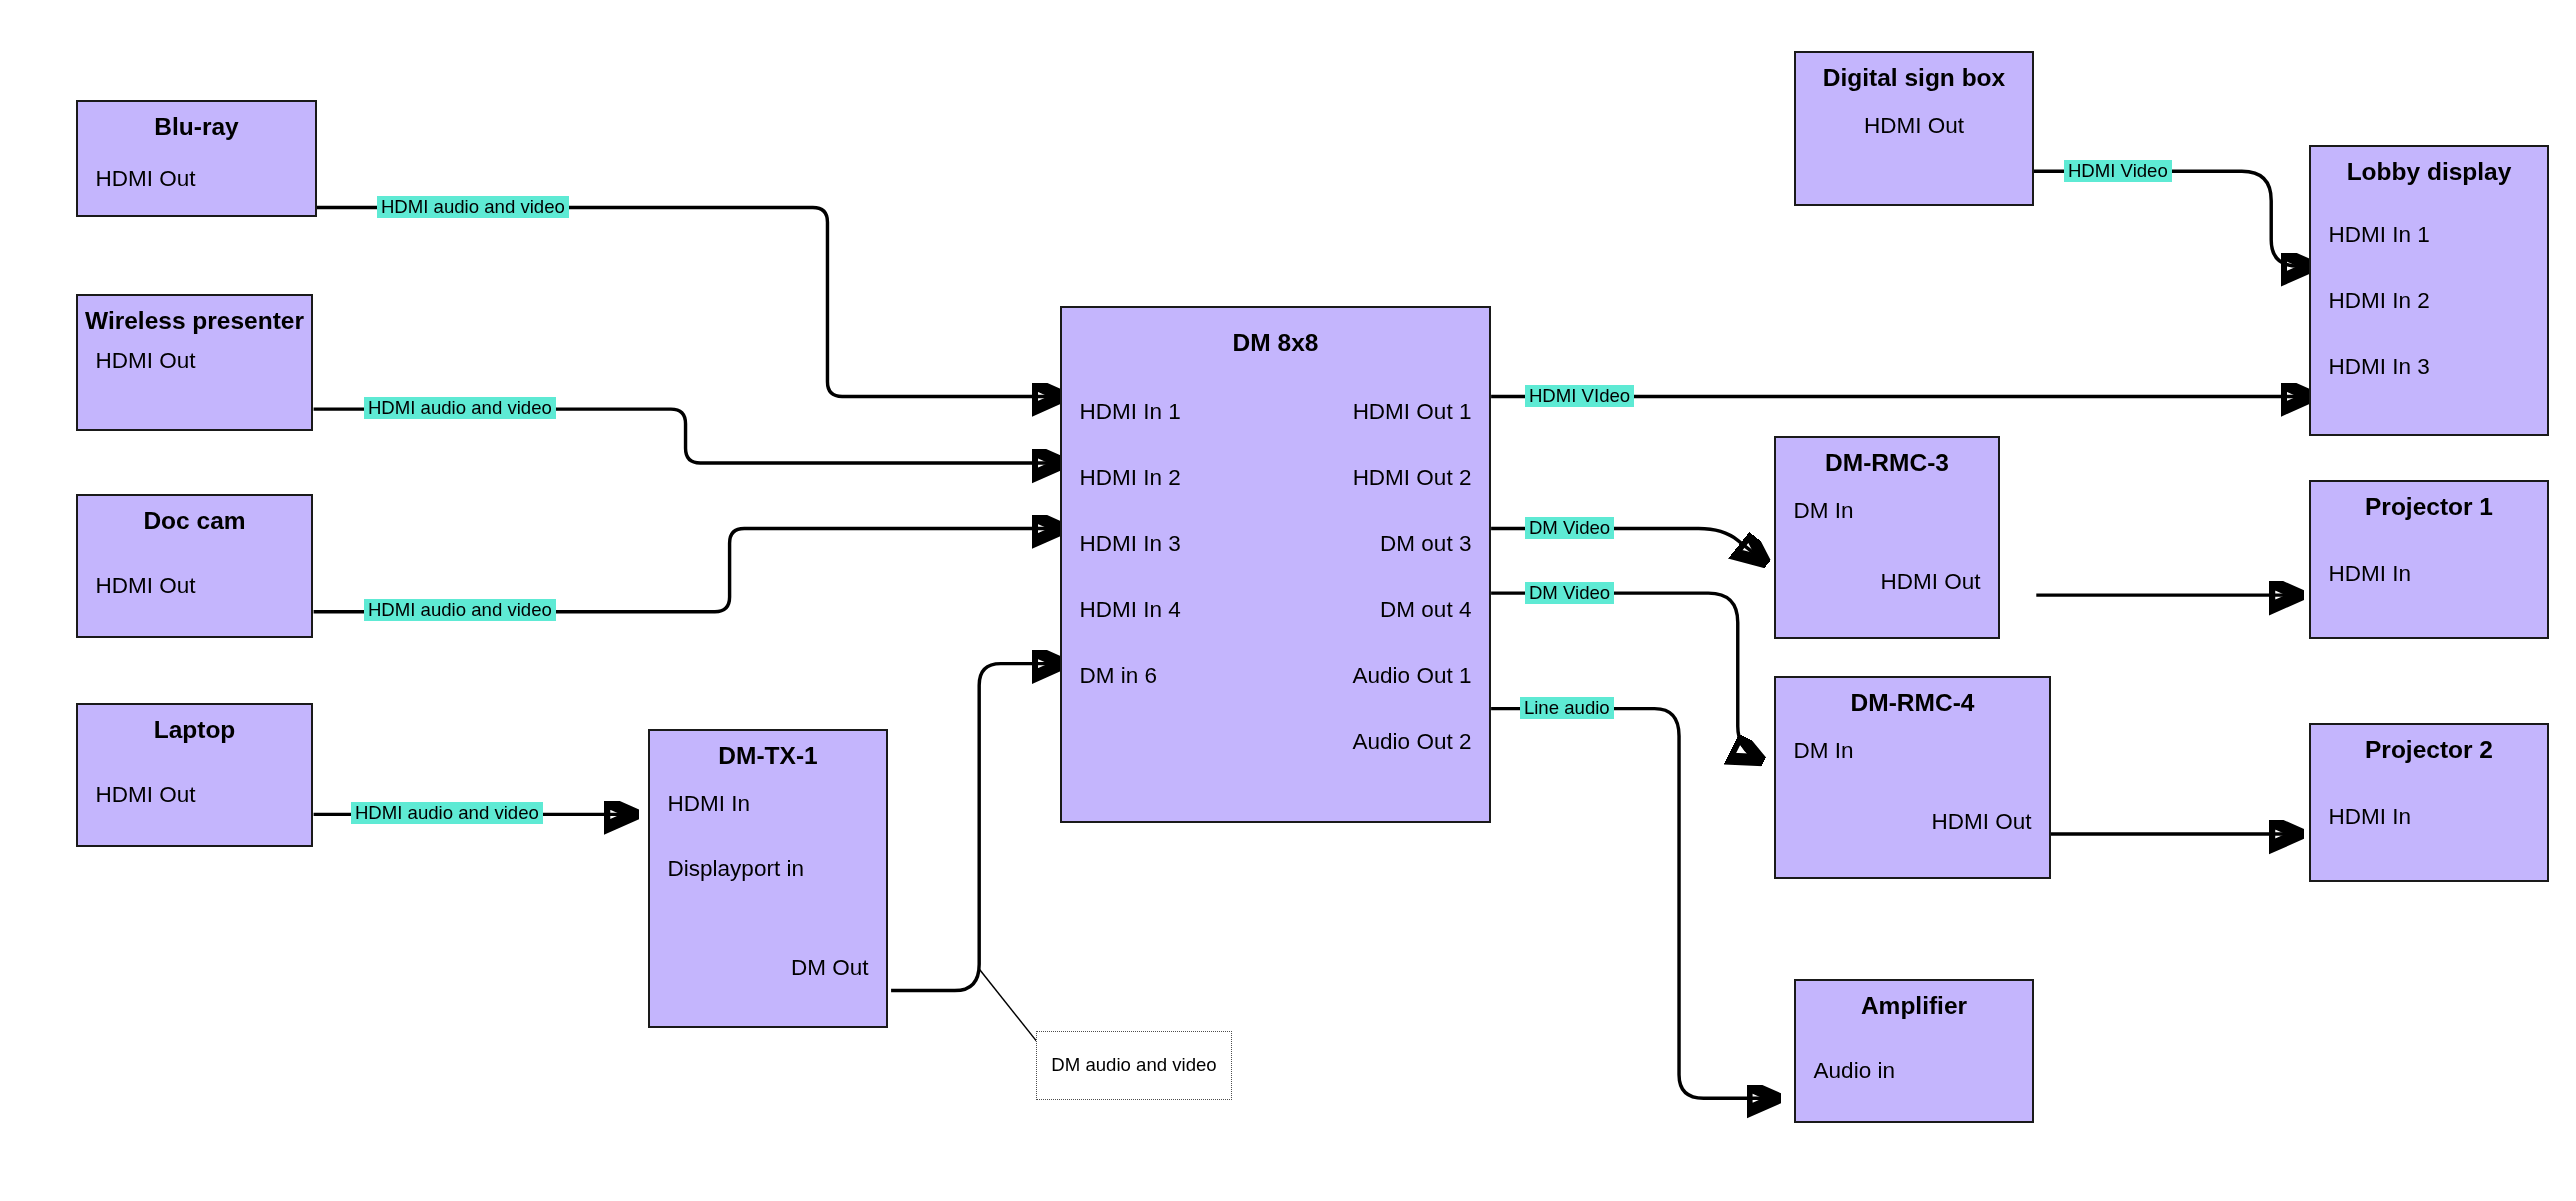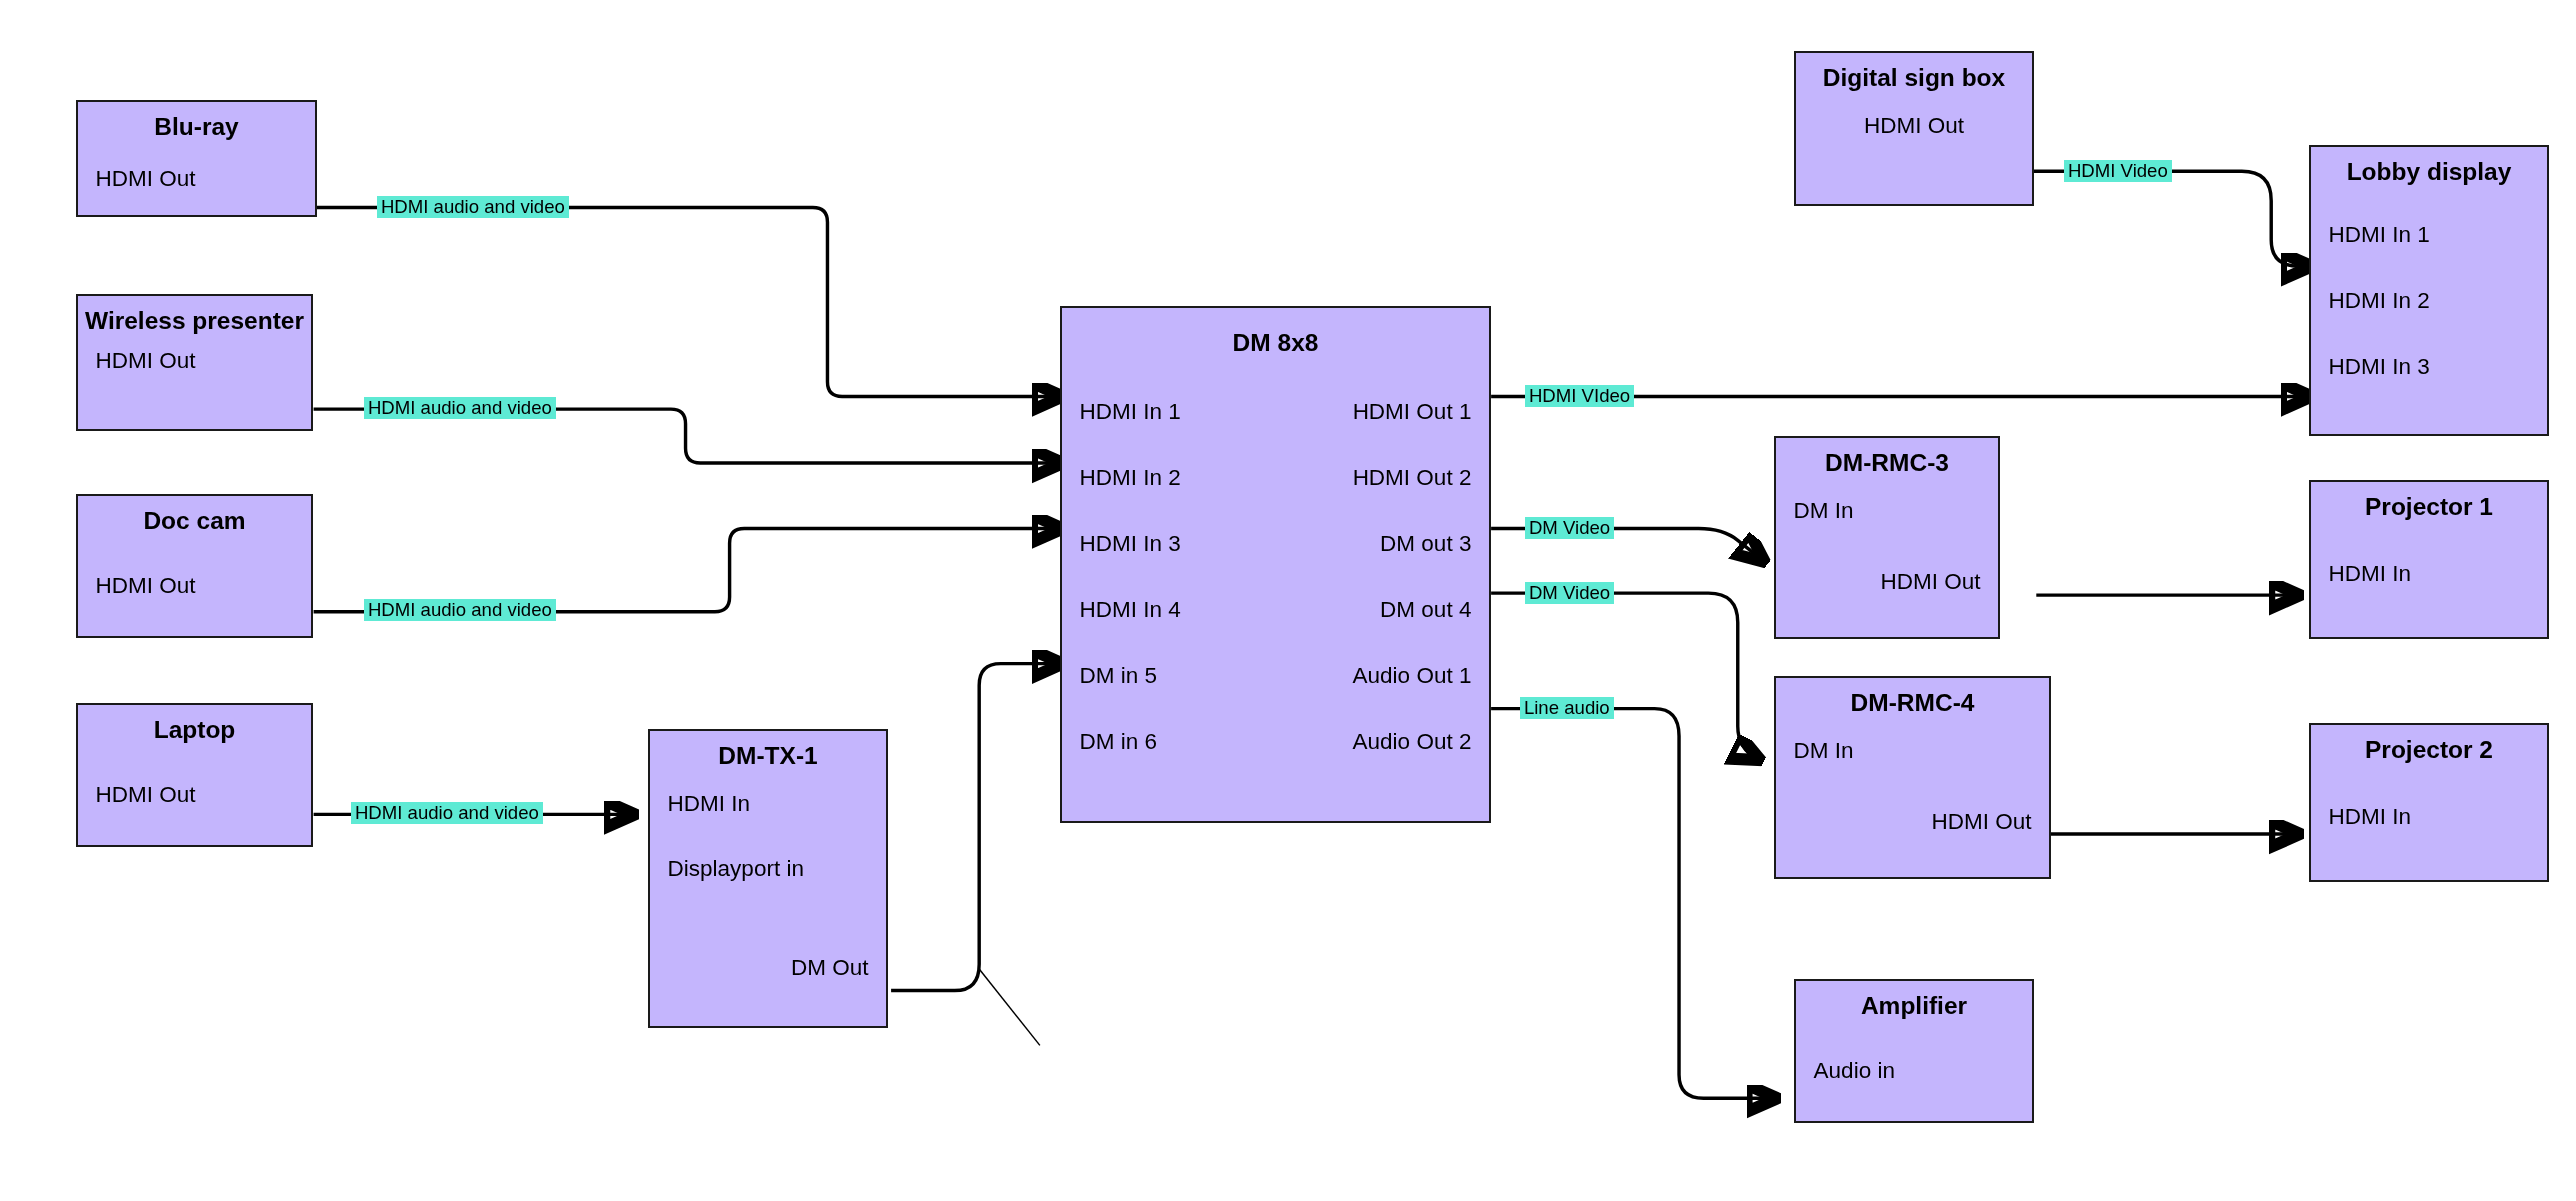--- a/index.html
+++ b/index.html
@@ -146,21 +146,20 @@
 
   <div class="node" style="left:1060px; top:306px; width:431px; height:517px;">
     <div class="title" style="margin-top:20px;">DM 8x8</div>
     <div style="position:relative; flex:1;">
 
       <div style="position:absolute; left:0; top:43px; width:100%;">
         <div class="port left" style="height:66px;">HDMI In 1</div>
         <div class="port left" style="height:66px;">HDMI In 2</div>
         <div class="port left" style="height:66px;">HDMI In 3</div>
         <div class="port left" style="height:66px;">HDMI In 4</div>
-        <div class="port left" style="height:66px;">DM in 5</div>
         <div class="port left" style="height:66px;">DM in 6</div>
       </div>
 
       <div style="position:absolute; right:0; top:43px; width:100%;">
         <div class="port right" style="height:66px;">HDMI Out 1</div>
         <div class="port right" style="height:66px;">HDMI Out 2</div>
         <div class="port right" style="height:66px;">DM out 3</div>
         <div class="port right" style="height:66px;">DM out 4</div>
         <div class="port right" style="height:66px;">Audio Out 1</div>
         <div class="port right" style="height:66px;">Audio Out 2</div>
@@ -210,15 +209,16 @@
   <div class="edge-label" style="left:377px; top:196px;">HDMI audio and video</div>
   <div class="edge-label" style="left:364px; top:397px;">HDMI audio and video</div>
   <div class="edge-label" style="left:364px; top:599px;">HDMI audio and video</div>
   <div class="edge-label" style="left:351px; top:802px;">HDMI audio and video</div>
   <div class="edge-label" style="left:2064px; top:160px;">HDMI Video</div>
   <div class="edge-label" style="left:1525px; top:385px;">HDMI VIdeo</div>
   <div class="edge-label" style="left:1525px; top:517px;">DM Video</div>
   <div class="edge-label" style="left:1525px; top:582px;">DM Video</div>
   <div class="edge-label" style="left:1520px; top:697px;">Line audio</div>
 
+  <div class="note" style="left:1036px; top:1031px; width:196px; height:69px;">DM audio and video</div>
 
 </div>
 
 
 </body></html>

